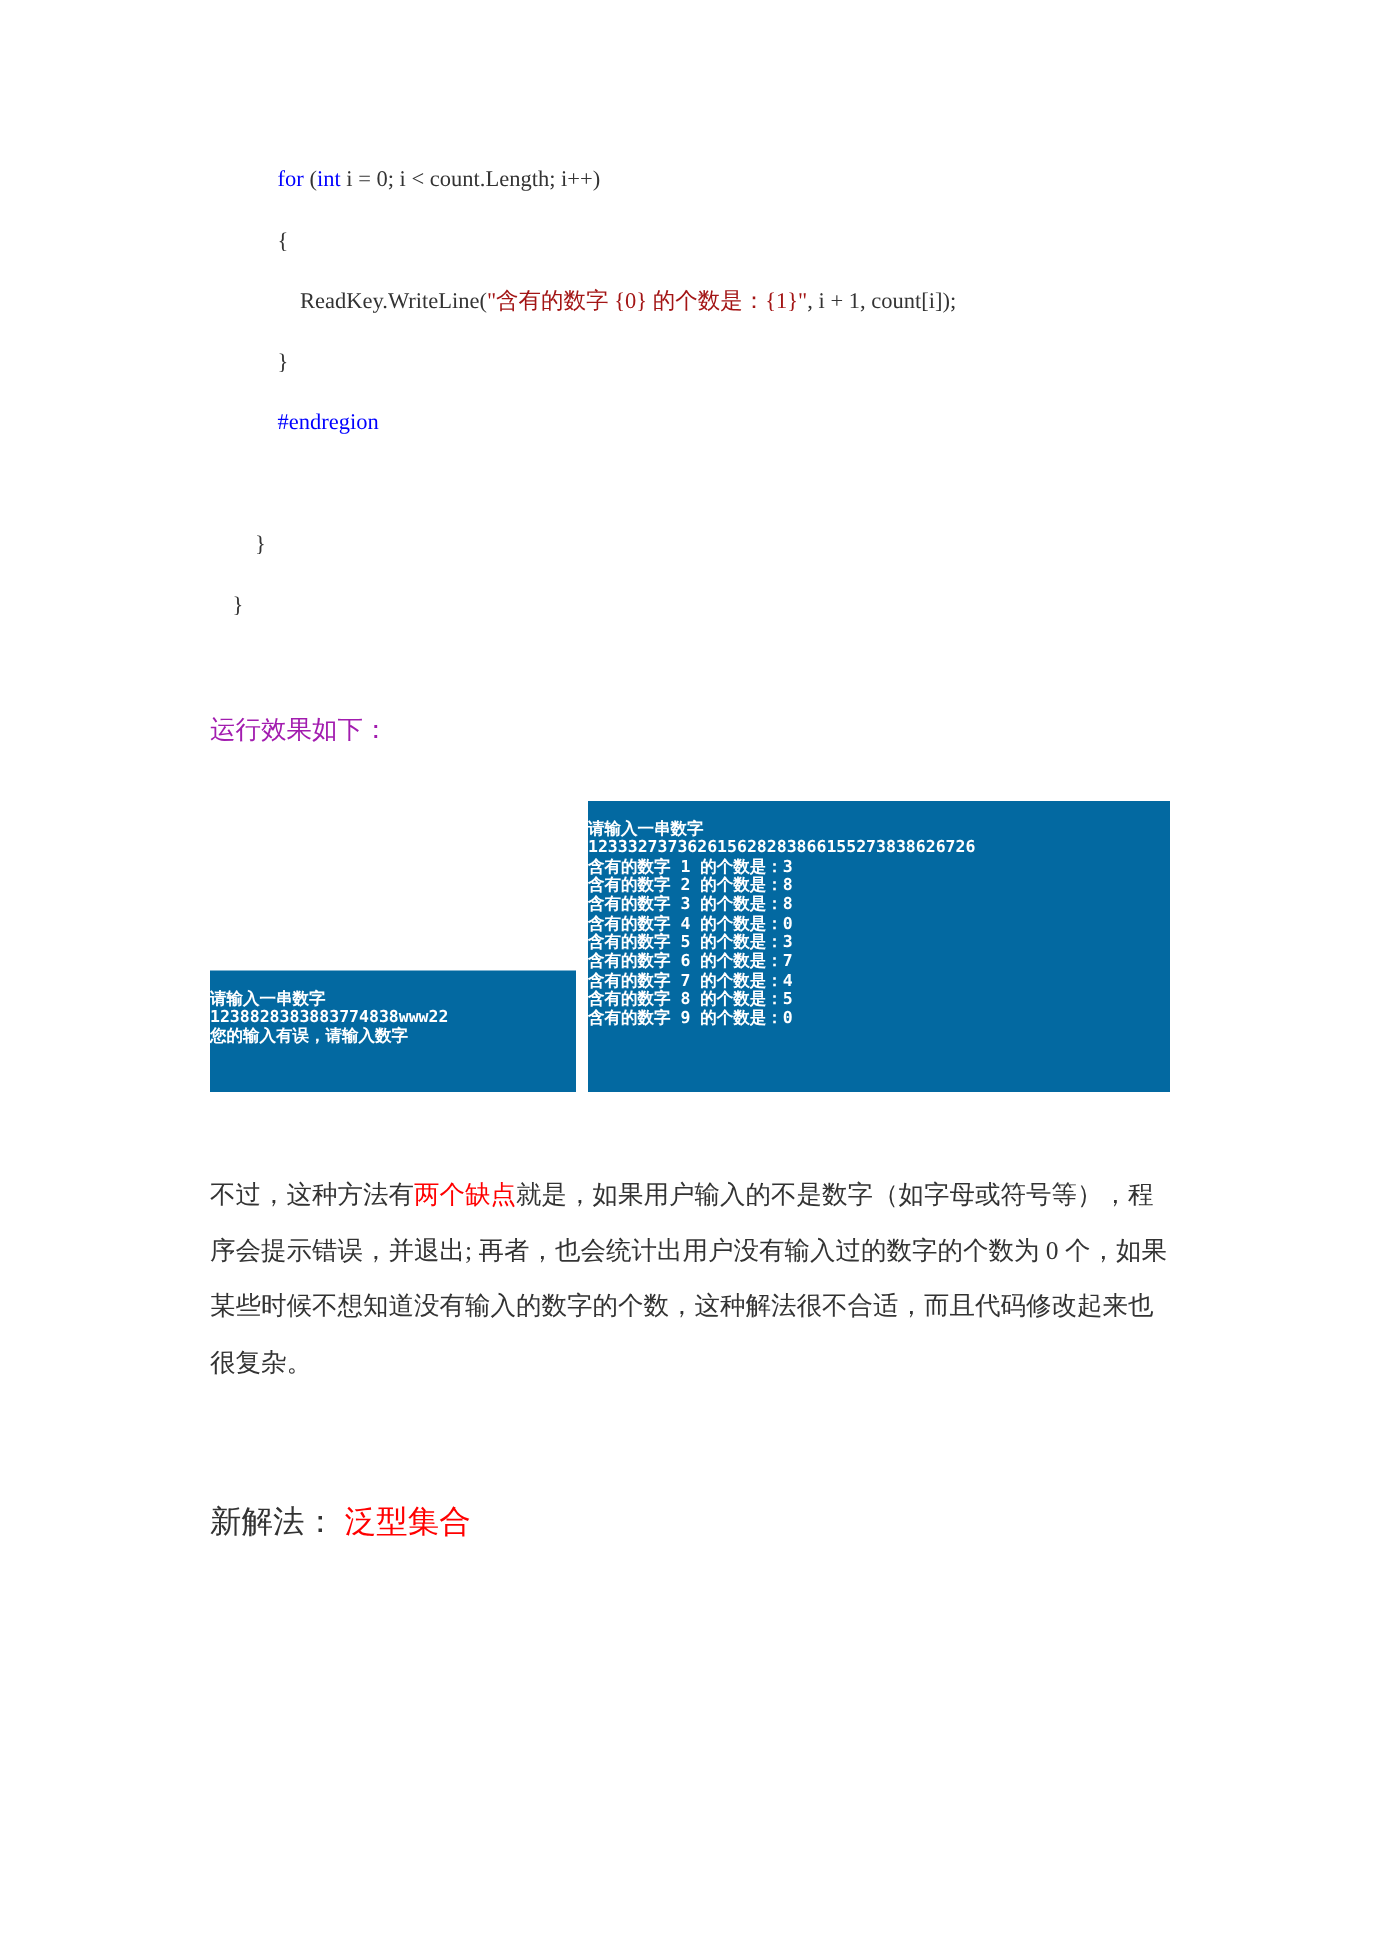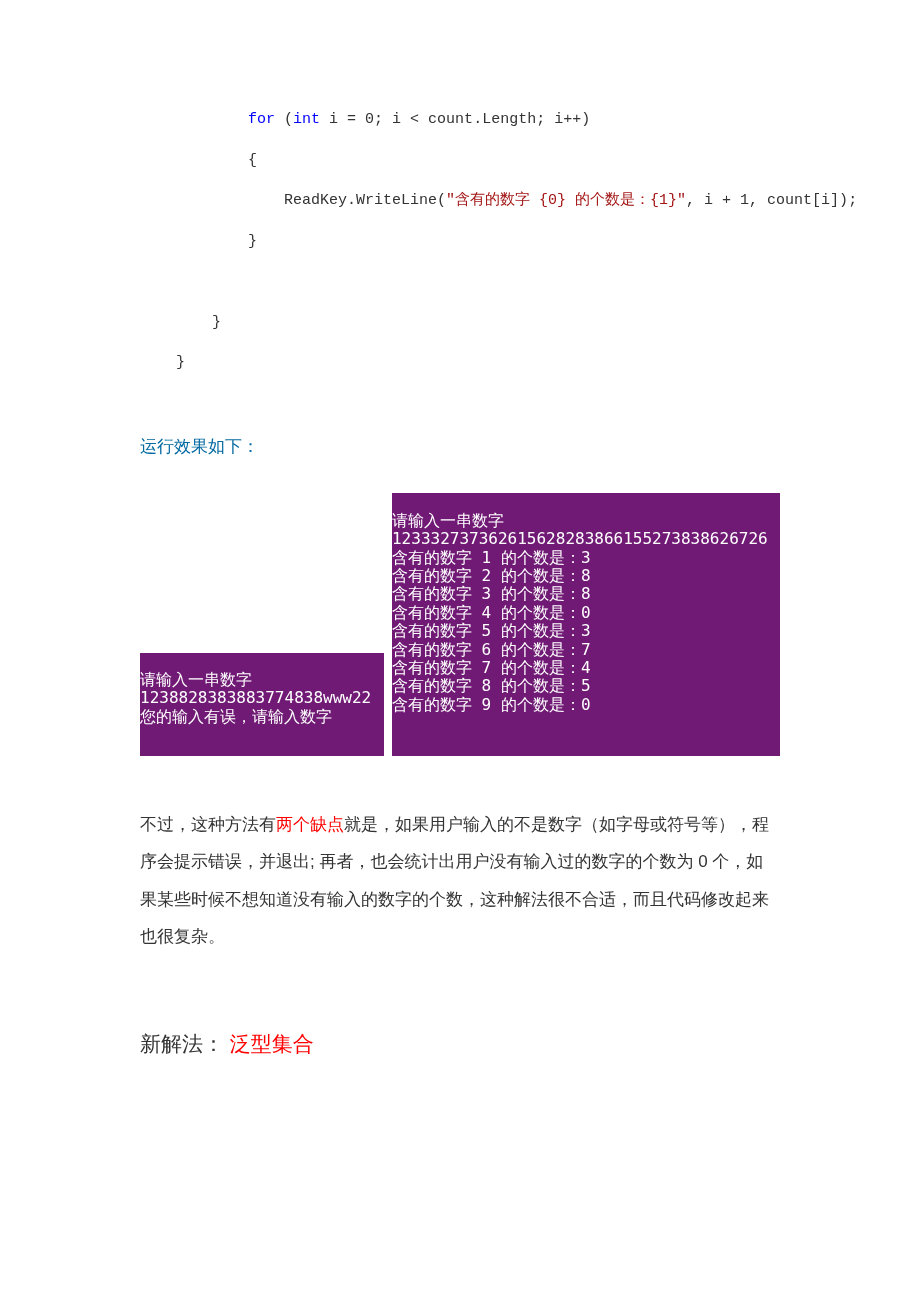--- a/index.html
+++ b/index.html
@@ -10,56 +10,58 @@
     body {
       background: #ffffff;
       font-family: "Microsoft YaHei", SimSun, Arial, sans-serif;
       width: 920px;
       padding: 100px 140px 80px 140px;
       color: #333;
       font-size: 15px;
       line-height: 2.7;
     }
     .code-block {
-      font-family: Liberation Mono, monospace;
+      font-family: Liberation Serif, serif;
       font-size: 15px;
       color: #333;
       line-height: 2.7;
     }
     .code-line {
       white-space: pre;
     }
     .kw-blue { color: #0000ff; }
     .str-red { color: #a31515; }
     .body-text {
       font-size: 17px;
       color: #333;
       line-height: 2.2;
       margin-top: 14px;
+      font-family: Liberation Serif, serif;
     }
     .section-title {
       font-size: 17px;
-      color: #0369a1;
+      color: #a21caf;
       margin: 40px 0 20px 0;
     }
     .console-images {
       display: flex;
       align-items: flex-end;
       gap: 8px;
       margin: 24px 0 50px 0;
     }
     .console1, .console2 {
-      background: #701a75;
+      background: #0369a1;
       color: #ffffff;
       font-family: "NSimSun", "SimSun", "Consolas", monospace;
-      font-size: 16px;
+      font-size: 11px;
       line-height: 1.15;
       padding: 0;
       white-space: pre;
       letter-spacing: 0px;
+      font-weight: bold;
     }
     .console1 {
       width: 249px;
     }
     .console2 {
       width: 396px;
     }
     .console2 .bottom-pad {
       height: 42px;
     }
@@ -79,20 +81,21 @@
     }
   </style>
 </head>
 <body>
 
 <div class="code-block">
   <div class="code-line"><span>            </span><span class="kw-blue">for</span><span> (</span><span class="kw-blue">int</span><span> i = </span><span>0</span><span>; i &lt; count.Length; i++)</span></div>
   <div class="code-line"><span>            </span><span>{</span></div>
   <div class="code-line"><span>                </span><span>ReadKey.WriteLine(</span><span class="str-red">"含有的数字 {0} 的个数是：{1}"</span><span>, i + </span><span>1</span><span>, count[i]);</span></div>
   <div class="code-line"><span>            </span><span>}</span></div>
+  <div class="code-line"><span>            </span><span class="kw-blue">#endregion</span></div>
   <div class="code-line">&nbsp;</div>
   <div class="code-line"><span>        </span><span>}</span></div>
   <div class="code-line"><span>    </span><span>}</span></div>
 </div>
 
 <div class="section-title">运行效果如下：</div>
 
 <div class="console-images">
   <div class="console1">
 <span>请输入一串数字</span>

